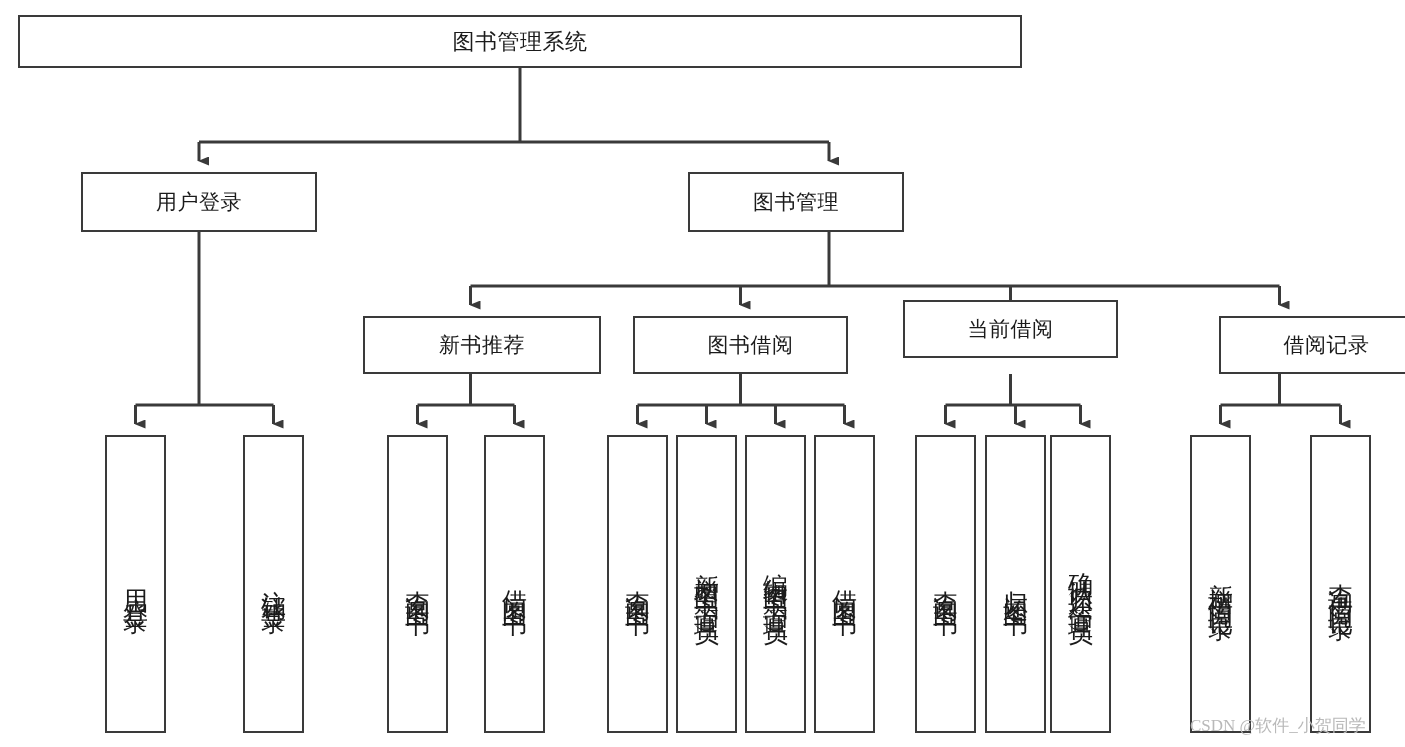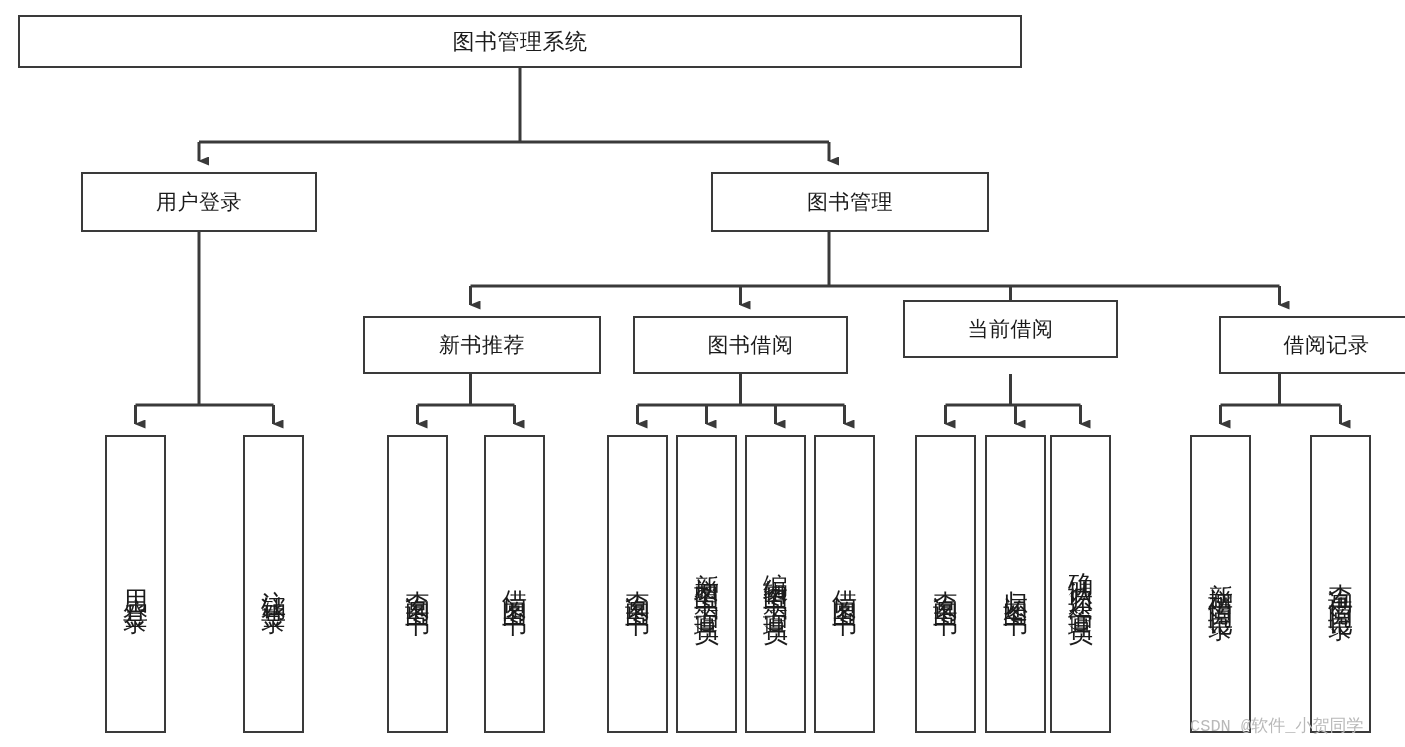--- a/index.html
+++ b/index.html
@@ -65,21 +65,21 @@
     max-height: 100%;
   }
   .watermark {
     position: absolute;
     left: 1190px;
     top: 714px;
     font-size: 17px;
     color: #b9b9b9;
     white-space: nowrap;
     z-index: 3;
-    font-family: Liberation Mono, monospace;
+    font-family: Liberation Serif, serif;
   }
 </style>
 </head>
 <body>
 
 <div id="canvas">
 
   <svg id="edges" viewBox="0 0 1405 747" width="1405" height="747" xmlns="http://www.w3.org/2000/svg">
     <defs>
       <marker id="arrowhead" markerWidth="9" markerHeight="11" refX="4.5" refY="10" orient="auto" markerUnits="userSpaceOnUse">
@@ -123,21 +123,21 @@
       </g>
   </svg>
 
   <div id="nodes">
       <div class="node horiz root" style="left: 18px; top: 15px; width: 1004px; height: 53px;">
         <span class="node-label">图书管理系统</span>
       </div>
       <div class="node horiz" style="left: 81px; top: 172px; width: 236px; height: 60px;">
         <span class="node-label">用户登录</span>
       </div>
-      <div class="node horiz" style="left: 711px; top: 172px; width: 278px; height: 60px;">
+      <div class="node horiz" style="left: 688px; top: 172px; width: 216px; height: 60px;">
         <span class="node-label">图书管理</span>
       </div>
       <div class="node horiz" style="left: 363px; top: 316px; width: 238px; height: 58px;">
         <span class="node-label">新书推荐</span>
       </div>
       <div class="node horiz" style="left: 633px; top: 316px; width: 215px; height: 58px; padding-left: 20px;">
         <span class="node-label">图书借阅</span>
       </div>
       <div class="node horiz" style="left: 903px; top: 300px; width: 215px; height: 58px;">
         <span class="node-label">当前借阅</span>

